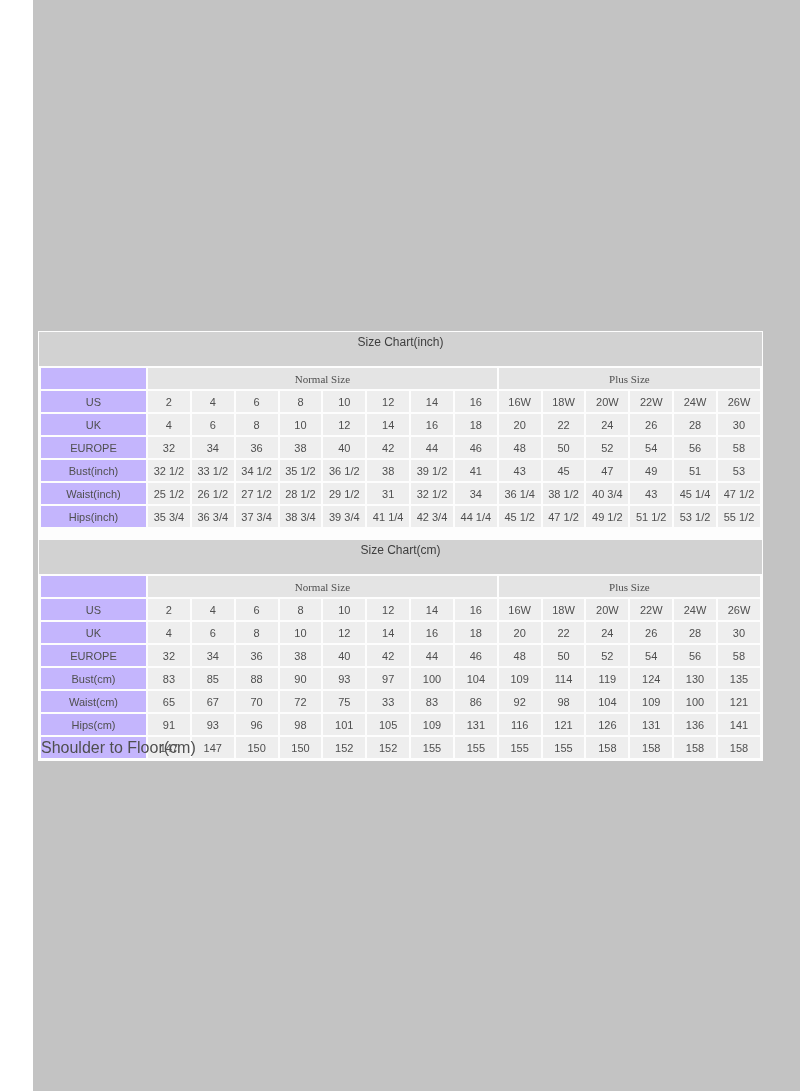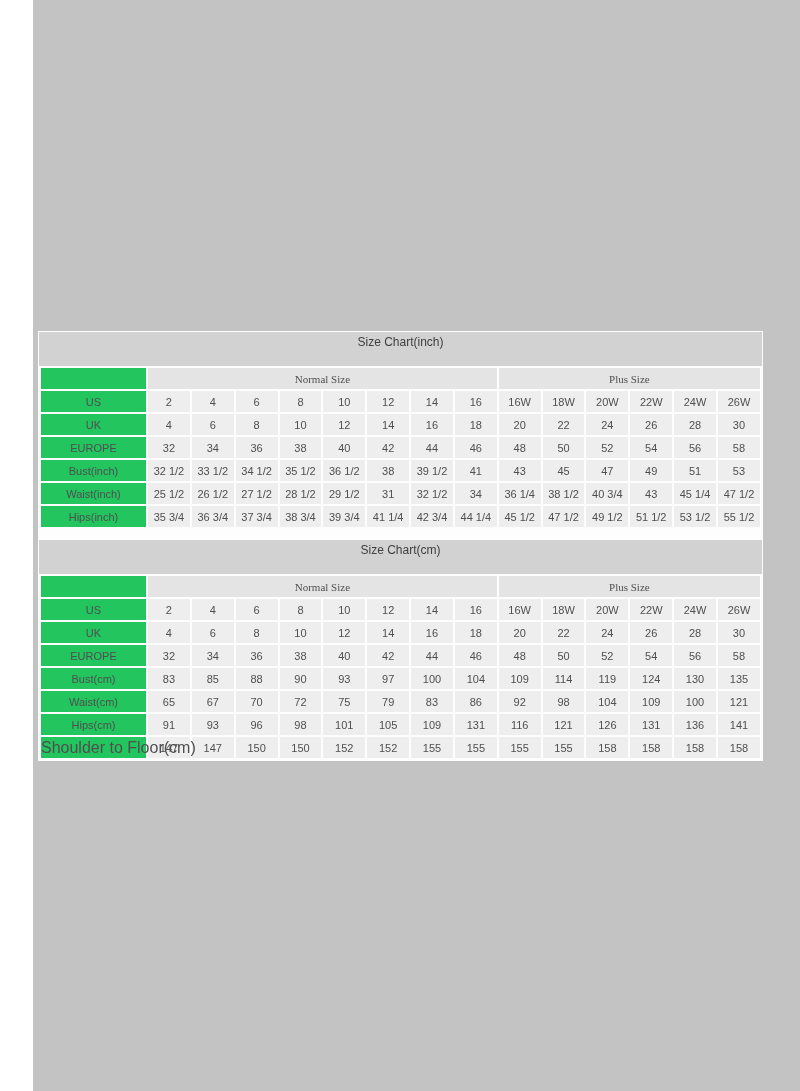--- a/index.html
+++ b/index.html
@@ -57,21 +57,21 @@
     text-align: center;
     vertical-align: middle;
     padding: 0;
   }
   .group-cell {
     background: #e4e4e4;
     height: 19px;
     font-family: Liberation Serif, serif;
   }
   .label-cell {
-    background: #22c55e;
+    background: #c4b5fd;
     height: 21px;
   }
   .label-cell.fit {
     font-size: 16px;
     white-space: nowrap;
   }
   .data-cell {
     background: #eeeeee;
     height: 21px;
   }
@@ -320,21 +320,21 @@
               <td class="data-cell">130</td>
               <td class="data-cell">135</td>
             </tr>
             <tr>
               <th class="label-cell">Waist(cm)</th>
               <td class="data-cell">65</td>
               <td class="data-cell">67</td>
               <td class="data-cell">70</td>
               <td class="data-cell">72</td>
               <td class="data-cell">75</td>
-              <td class="data-cell">79</td>
+              <td class="data-cell">33</td>
               <td class="data-cell">83</td>
               <td class="data-cell">86</td>
               <td class="data-cell">92</td>
               <td class="data-cell">98</td>
               <td class="data-cell">104</td>
               <td class="data-cell">109</td>
               <td class="data-cell">100</td>
               <td class="data-cell">121</td>
             </tr>
             <tr>

